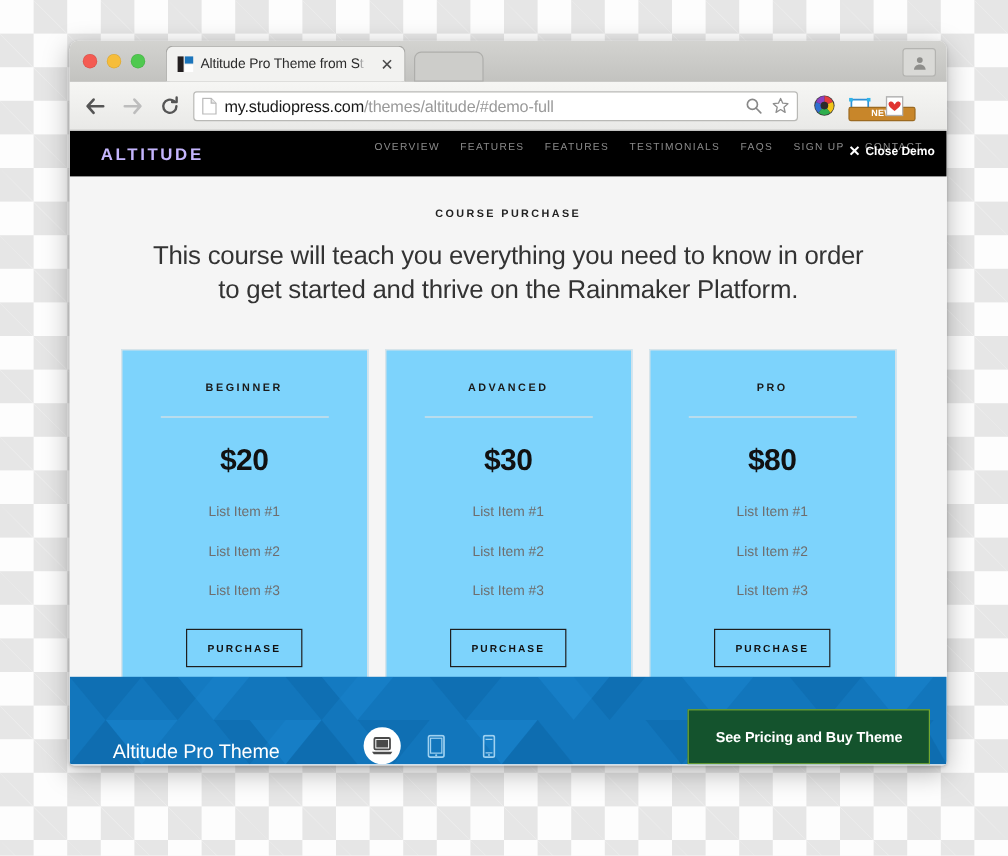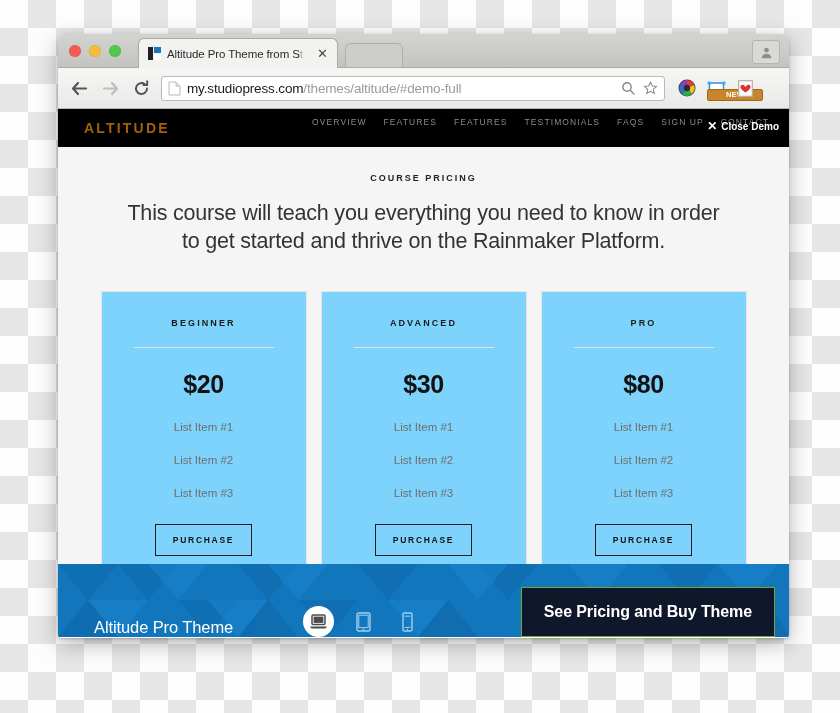--- a/index.html
+++ b/index.html
@@ -117,21 +117,21 @@
 
   
   .page { height: 528px; background: #f5f5f5; position: relative; overflow: hidden; }
 
   .site-nav {
     height: 38px; background: #000;
     display: flex; align-items: center;
     padding: 0 26px; position: relative;
   }
   .logo {
-    color: #a16207; font-size: 14px; font-weight: bold;
+    color: #c4b5fd; font-size: 14px; font-weight: bold;
     letter-spacing: 2.2px;
   }
   .menu {
     position: absolute; right: 20px; top: 0; height: 25px;
     display: flex; align-items: center; gap: 17px;
   }
   .menu a {
     color: #8b8b8b; font-size: 8.5px; letter-spacing: 1.1px;
     text-decoration: none; white-space: nowrap;
   }
@@ -197,22 +197,22 @@
     letter-spacing: -0.1px;
   }
   .devices {
     display: flex; align-items: center; gap: 14px;
     margin-left: 70px; position: relative; z-index: 2;
   }
   .dev { width: 30px; height: 30px; display: flex; align-items: center; justify-content: center; }
   .dev.active { background: #fff; border-radius: 50%; width: 31px; height: 31px; }
   .cta {
     margin-left: auto; position: relative; z-index: 2;
-    background: #0f172a; border: 1px solid #74a832;
-    color: #fff; font-size: 16px; font-weight: bold;
+    background: #14532d; border: 1px solid #74a832;
+    color: #fff; font-size: 12px; font-weight: bold;
     padding: 15px 22px; letter-spacing: -0.1px;
     font-family: inherit;
   }
 </style>
 </head>
 <body>
 
 <div class="browser">
 
   <div class="tabstrip">
@@ -325,21 +325,21 @@
         <a>SIGN UP</a>
         <a>CONTACT</a>
       </nav>
       <div class="close-demo">
         <span class="x">✕</span>
         <span>Close Demo</span>
       </div>
     </div>
 
     <div class="hero">
-      <div class="eyebrow">COURSE PRICING</div>
+      <div class="eyebrow">COURSE PURCHASE</div>
       <h1 class="hero-head">This course will teach you everything you need to know in order to get started and thrive on the Rainmaker Platform.</h1>
     </div>
 
     <div class="cards">
 
       <div class="card">
         <div class="card-title">BEGINNER</div>
         <div class="card-rule"></div>
         <div class="card-price">$20</div>
         <div class="card-item">List Item #1</div>

